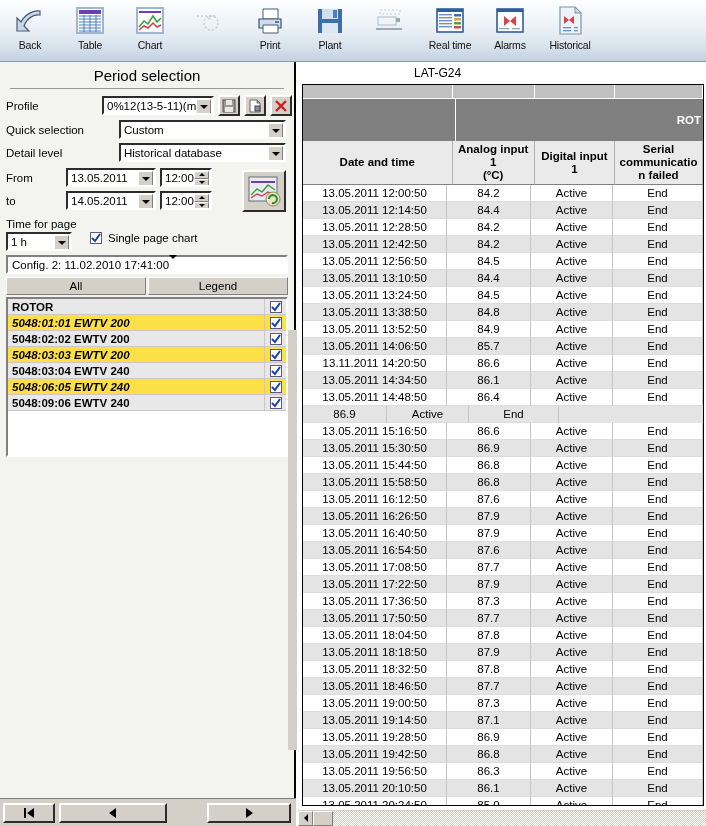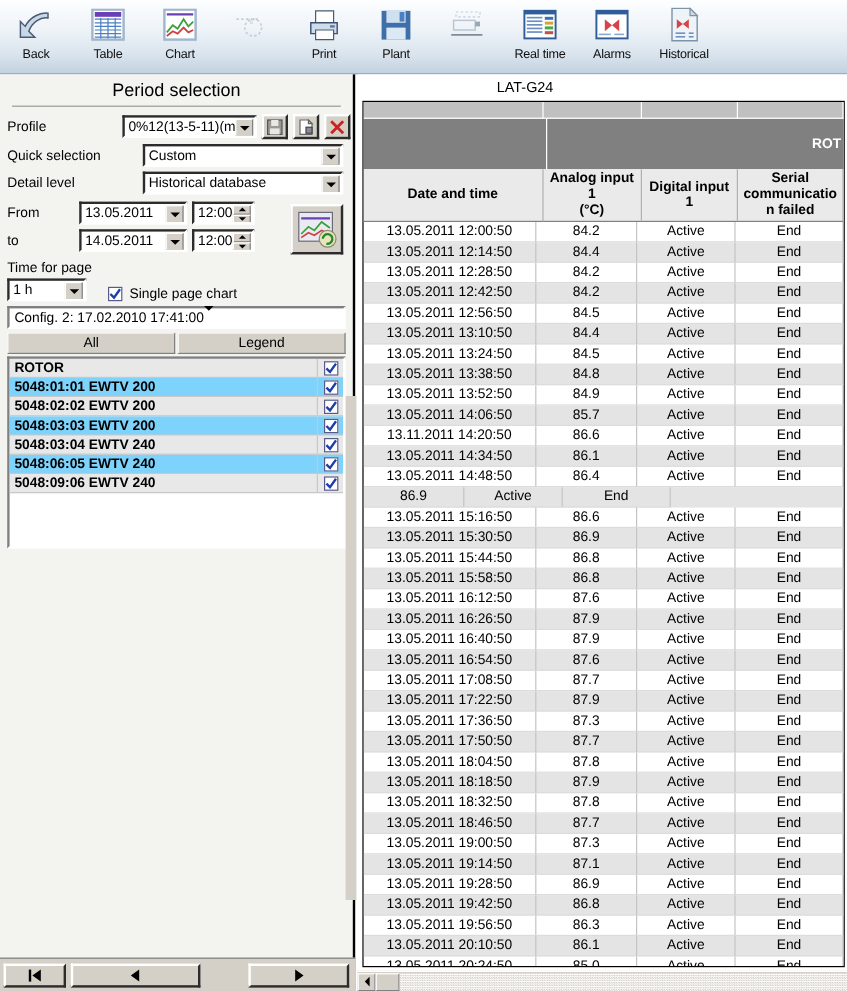--- a/index.html
+++ b/index.html
@@ -119,21 +119,21 @@
     overflow: hidden;
   }
   .list-row {
     display: flex; align-items: center; height: 16px;
     border-bottom: 1px solid #c8c8c8;
     font-size: 11.5px; font-weight: bold;
   }
   .list-row .lr-name { flex: 1; padding-left: 4px; white-space: nowrap; }
   .list-row .lr-check { width: 22px; display:flex;align-items:center;justify-content:center; border-left: 1px solid #c8c8c8; height: 100%; }
   .list-row.even { background: #e8e8e8; }
-  .list-row.odd { background: #7dd3fc; }
+  .list-row.odd { background: #fde047; font-style: italic; }
   .chk {
     width: 12px; height: 12px; background: #fff; border: 1px solid #5a5a8a;
     display:flex;align-items:center;justify-content:center;
   }
   .chk svg { display:block; }
 
   
   .nav-bar {
     position: absolute; left: 0; bottom: 0; width: 296px; height: 28px;
     background: #d4d0c8; border-top: 1px solid #808080;
@@ -482,38 +482,38 @@
           <polyline points="4,20 10,14 15,17 21,10 28,15" fill="none" stroke="#3aa03a" stroke-width="1.4"></polyline>
           <polyline points="4,23 10,19 15,21 21,17 28,20" fill="none" stroke="#d04040" stroke-width="1.4"></polyline>
           <circle cx="26" cy="24" r="7" fill="#e8e4c0" stroke="#8a8a6a"></circle>
           <path d="M22 24 a4 4 0 1 1 3 4" fill="none" stroke="#2a8a2a" stroke-width="2"></path>
         </svg>
       </div>
     </div>
 
     <div style="padding-left:6px; margin-top:4px;">
       <div class="row-label">Time for page</div>
-      <div style="display:flex; align-items:flex-end; margin-top:2px;">
+      <div style="display:flex; align-items:flex-start; margin-top:2px;">
         <div class="ctl combo" style="width:66px">
           <span>1 h</span>
           <span class="arrow-btn">
               <span class="tri-down"></span>
             </span>
         </div>
         <span class="chk" style="margin-left:18px">
           <svg width="10" height="10" viewBox="0 0 10 10">
             <polyline points="1,5 4,8 9,1" fill="none" stroke="#1f3fa8" stroke-width="2"></polyline>
           </svg>
         </span>
         <span class="row-label" style="margin-left:6px">Single page chart</span>
       </div>
     </div>
 
     <div class="cfg-combo">
-      <span>Config. 2: 17.02.2010 17:41:00</span>
+      <span>Config. 2: 11.02.2010 17:41:00</span>
       <span class="arrow-btn"><span class="tri-down"></span></span>
     </div>
 
     <div class="tabs">
       <div class="tab">
         <span>All</span>
       </div>
       <div class="tab">
         <span>Legend</span>
       </div>

